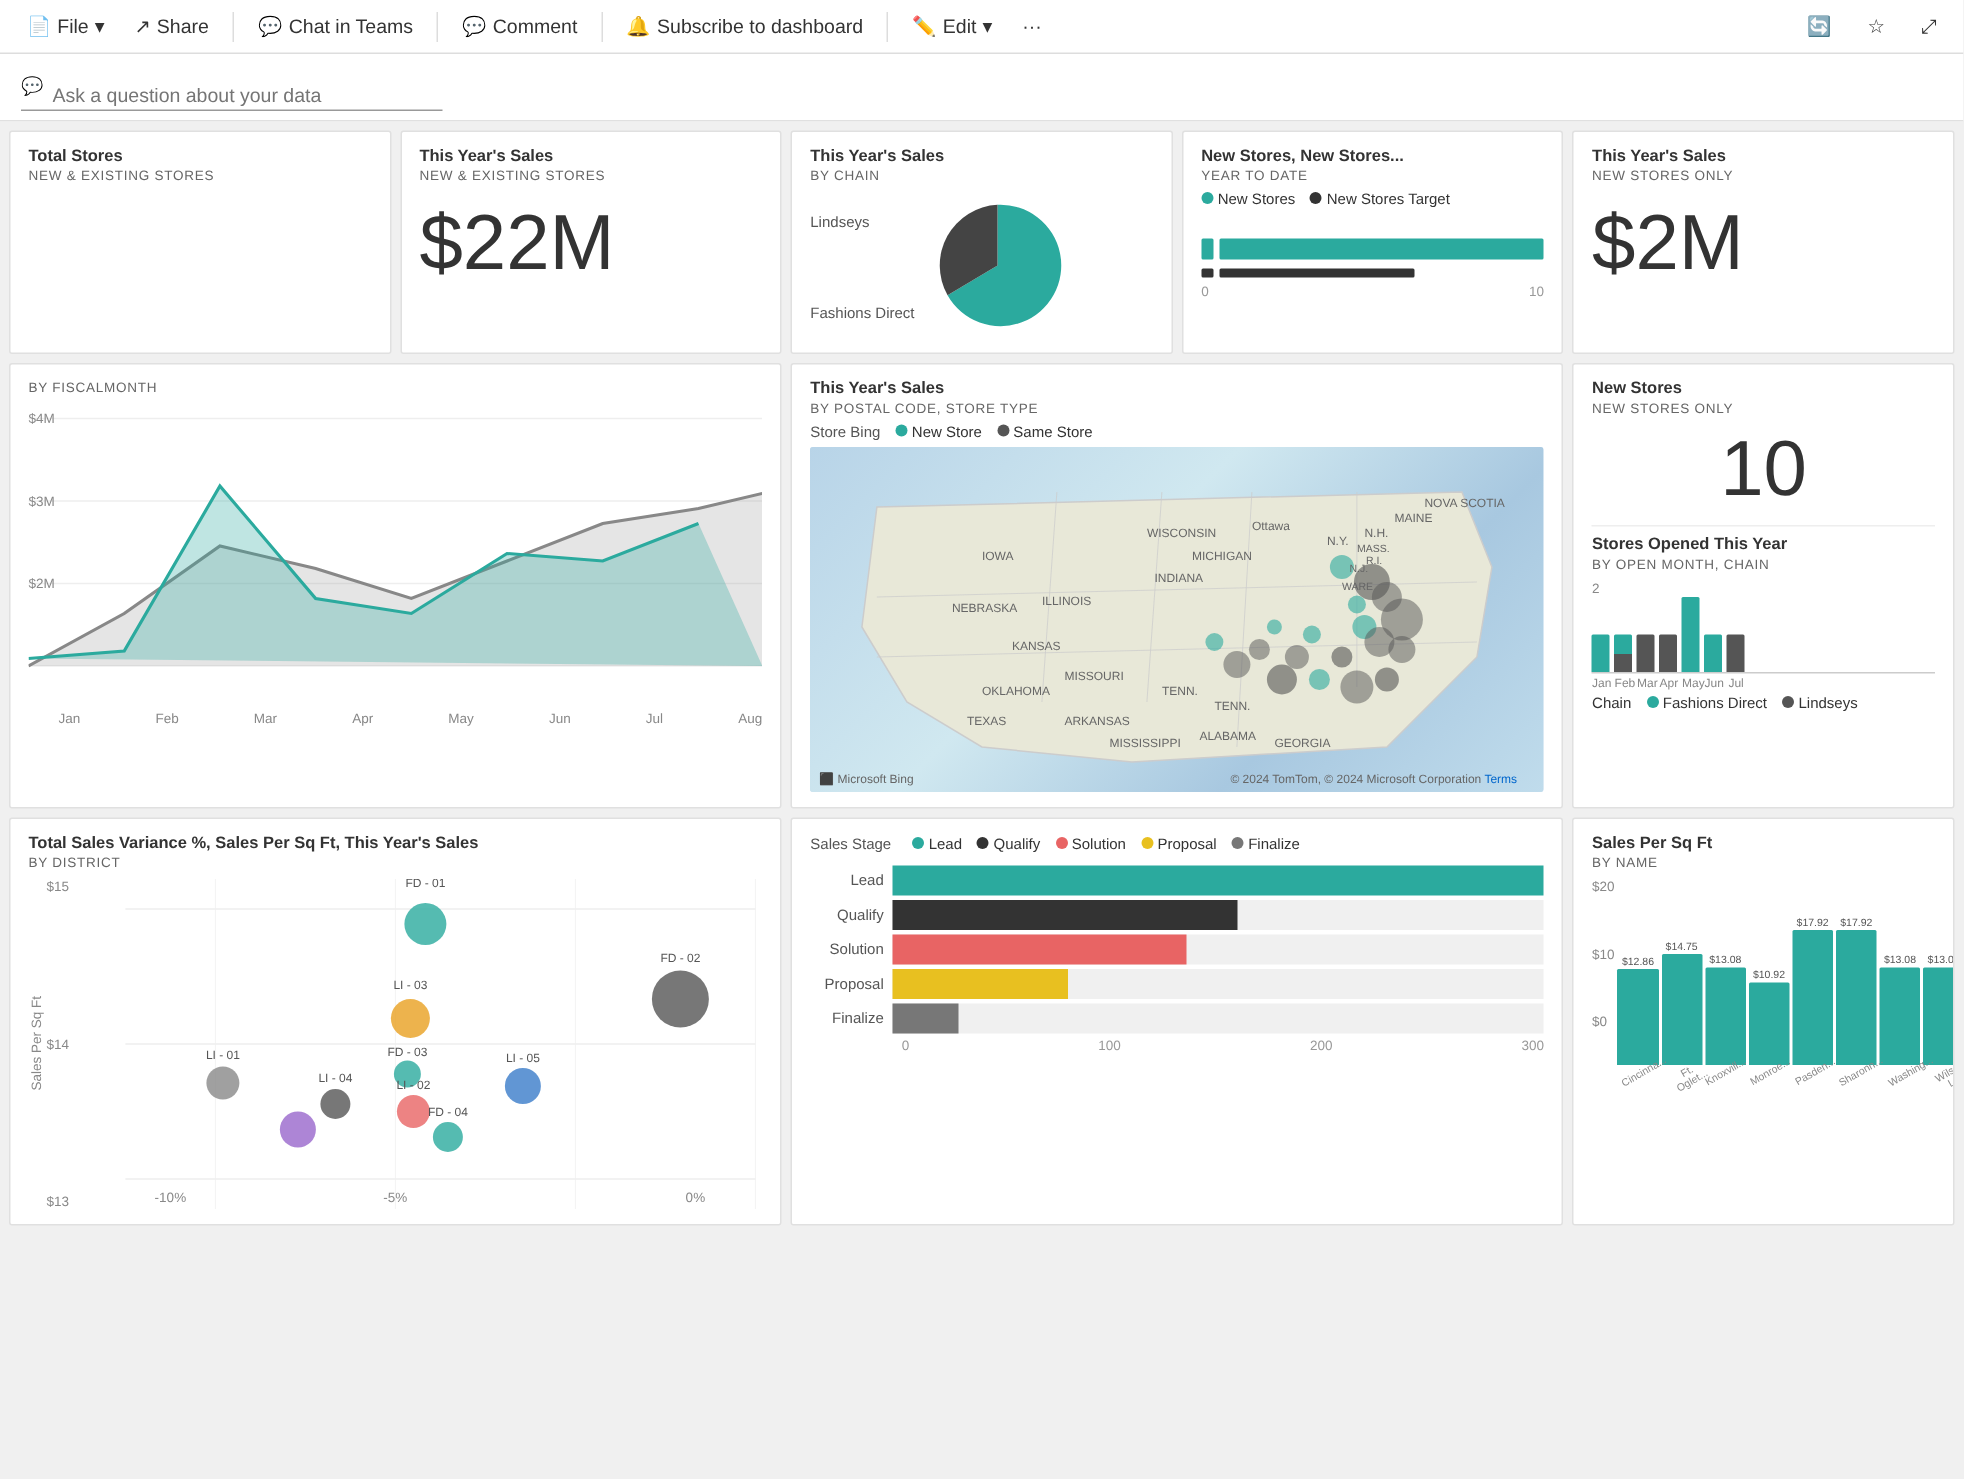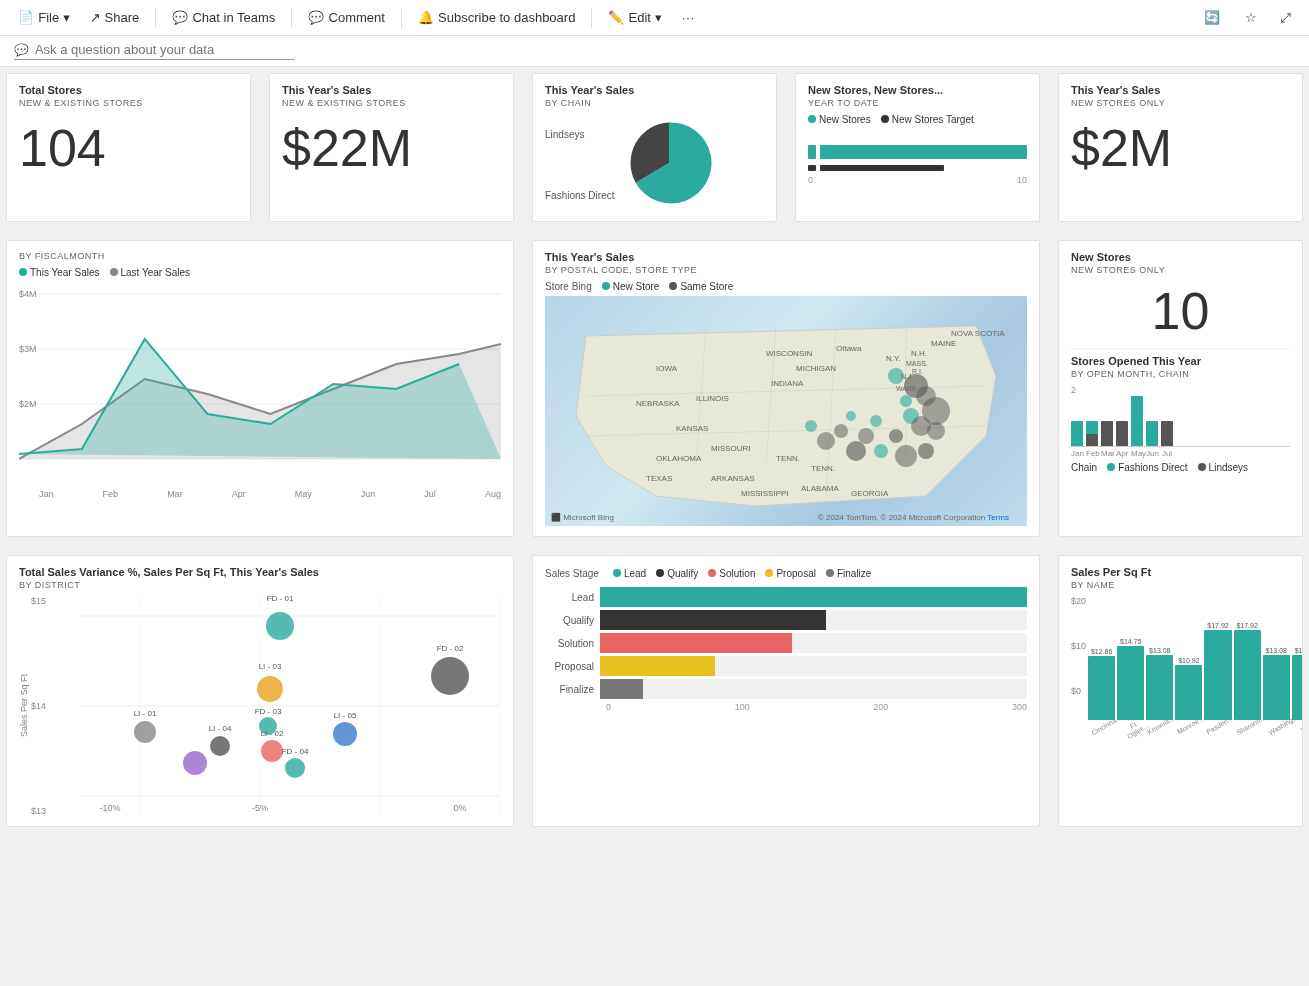--- a/index.html
+++ b/index.html
@@ -10,21 +10,21 @@
     .topbar-item { display: flex; align-items: center; gap: 4px; padding: 4px 8px; border-radius: 3px; cursor: pointer; font-size: 13px; color: #333; }
     .topbar-divider { width: 1px; height: 20px; background: #ddd; margin: 0 4px; }
     .topbar-right { margin-left: auto; display: flex; align-items: center; gap: 8px; }
 
     
     .qabar { background: #fff; border-bottom: 1px solid #e0e0e0; padding: 6px 14px; display: flex; align-items: center; gap: 8px; }
     .qabar input { border: none; outline: none; font-size: 13px; color: #333; width: 260px; }
     .qabar-underline { border-bottom: 1px solid #999; padding-bottom: 2px; display: flex; align-items: center; gap: 6px; }
 
     
-    .dashboard { display: grid; grid-template-columns: 1fr 1fr 1fr 1fr 1fr; grid-template-rows: auto auto auto; gap: 18px; padding: 6px; background: #f0f0f0; }
+    .dashboard { display: grid; grid-template-columns: 1fr 1fr 1fr 1fr 1fr; grid-template-rows: auto auto auto; gap: 6px; padding: 6px; background: #f0f0f0; }
 
     .card { background: #fff; border: 1px solid #e0e0e0; border-radius: 2px; padding: 10px 12px; overflow: hidden; }
     .card-title { font-size: 11px; font-weight: 600; color: #333; margin-bottom: 2px; }
     .card-subtitle { font-size: 9px; color: #666; text-transform: uppercase; letter-spacing: 0.5px; margin-bottom: 6px; }
 
     
     .card-total-stores { grid-column: 1; grid-row: 1; }
     .card-this-year-sales-new { grid-column: 2; grid-row: 1; }
     .card-this-year-sales-chain { grid-column: 3; grid-row: 1; }
     .card-new-stores-ytd { grid-column: 4; grid-row: 1; }
@@ -108,30 +108,29 @@
   <div class="topbar-right">
     <span class="topbar-item">🔄</span>
     <span class="topbar-item">☆</span>
     <span class="topbar-item">⤢</span>
   </div>
 </div>
 
 <div class="qabar">
   <div class="qabar-underline">
     <span style="color:#999;">💬</span>
-    <input type="text" style="border: none; outline: none; font-size: 13px; width: 260px;" placeholder="Ask a question about your data">
+    <input type="text" style="border: none; outline: none; font-size: 13px; width: 260px; margin-top: 14px;" placeholder="Ask a question about your data">
   </div>
 </div>
 
 <div class="dashboard">
 
   <div class="card card-total-stores">
     <div class="card-title">Total Stores</div>
     <div class="card-subtitle">NEW &amp; EXISTING STORES</div>
-    <div class="big-number">104</div>
   </div>
 
   <div class="card card-this-year-sales-new">
     <div class="card-title">This Year's Sales</div>
     <div class="card-subtitle">NEW &amp; EXISTING STORES</div>
     <div class="big-number">$22M</div>
   </div>
 
   <div class="card card-this-year-sales-chain">
     <div class="card-title">This Year's Sales</div>
@@ -177,24 +176,20 @@
   </div>
 
   <div class="card card-this-year-new-only">
     <div class="card-title">This Year's Sales</div>
     <div class="card-subtitle">NEW STORES ONLY</div>
     <div class="big-number">$2M</div>
   </div>
 
   <div class="card card-line-chart">
     <div class="card-subtitle">BY FISCALMONTH</div>
-    <div class="legend" style="margin-bottom:6px;">
-      <span><span class="legend-dot" style="background:#2baa9e;"></span><span>This Year Sales</span></span>
-      <span><span class="legend-dot" style="background:#888;"></span><span>Last Year Sales</span></span>
-    </div>
     <div style="position:relative;">
       <svg width="100%" height="200" viewBox="0 0 460 200" preserveAspectRatio="none">
 
         <line x1="0" y1="10" x2="460" y2="10" stroke="#eee" stroke-width="1"></line>
         <line x1="0" y1="65" x2="460" y2="65" stroke="#eee" stroke-width="1"></line>
         <line x1="0" y1="120" x2="460" y2="120" stroke="#eee" stroke-width="1"></line>
         <line x1="0" y1="175" x2="460" y2="175" stroke="#eee" stroke-width="1"></line>
 
         <polygon points="0,175 60,140 120,95 180,110 240,130 300,105 360,80 420,70 460,60 460,175" fill="rgba(150,150,150,0.25)"></polygon>
 

